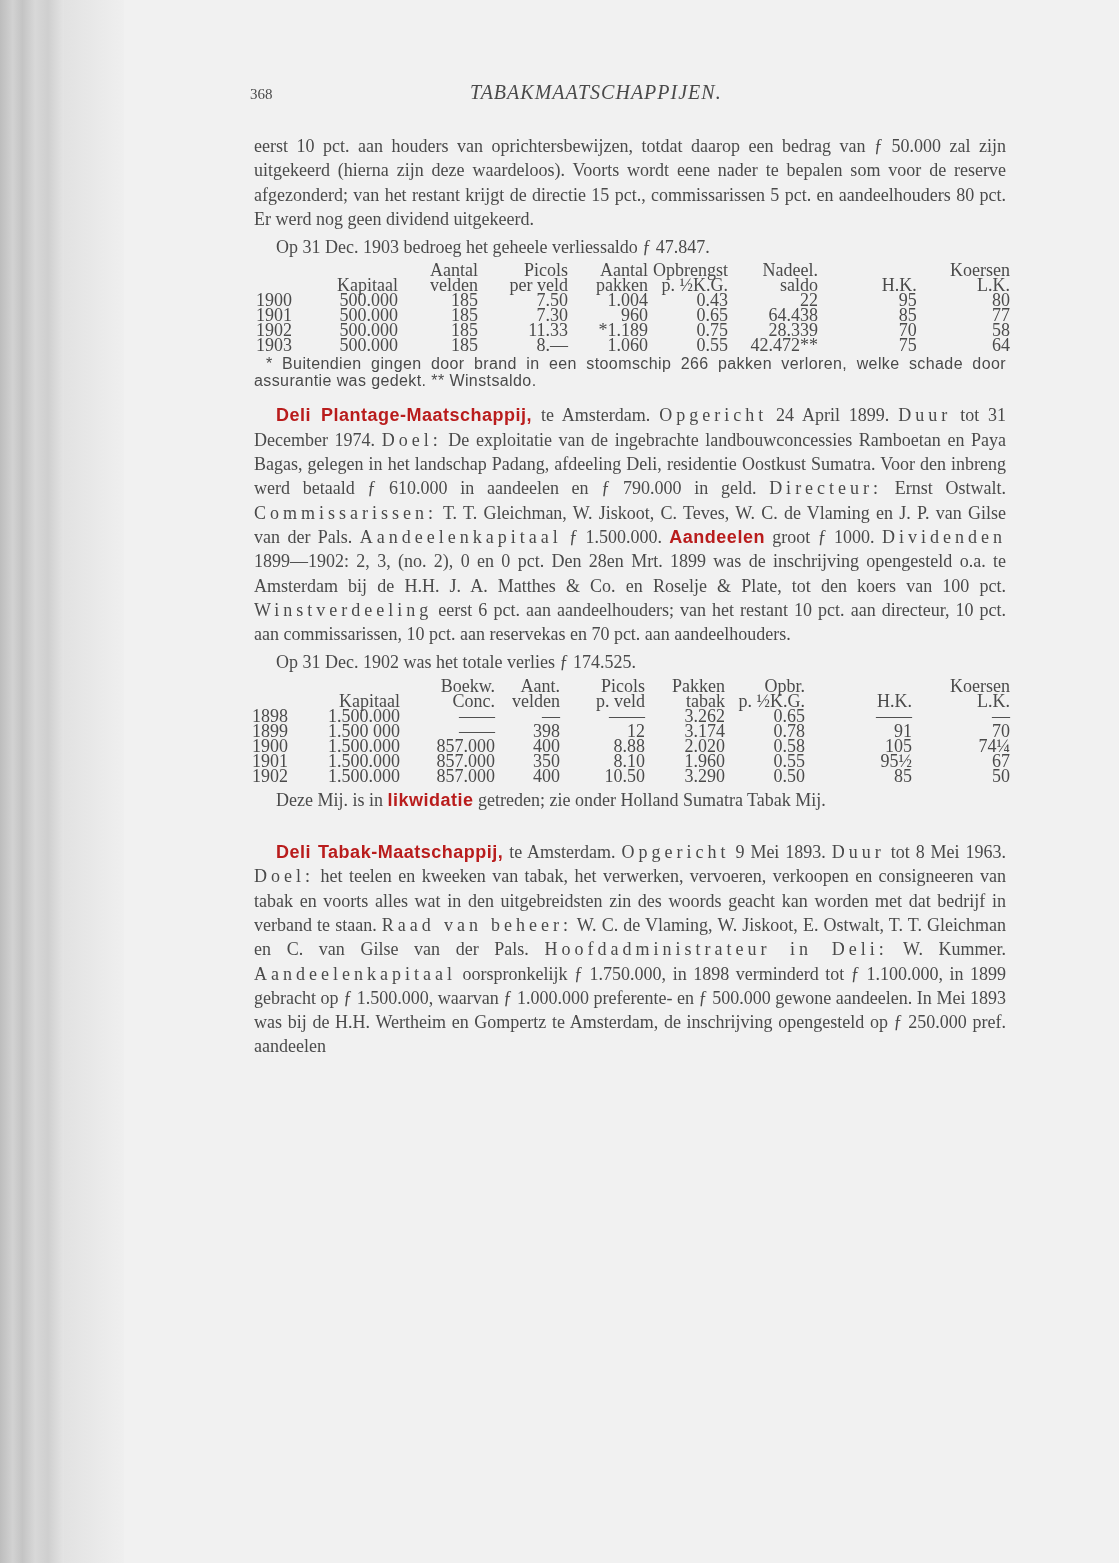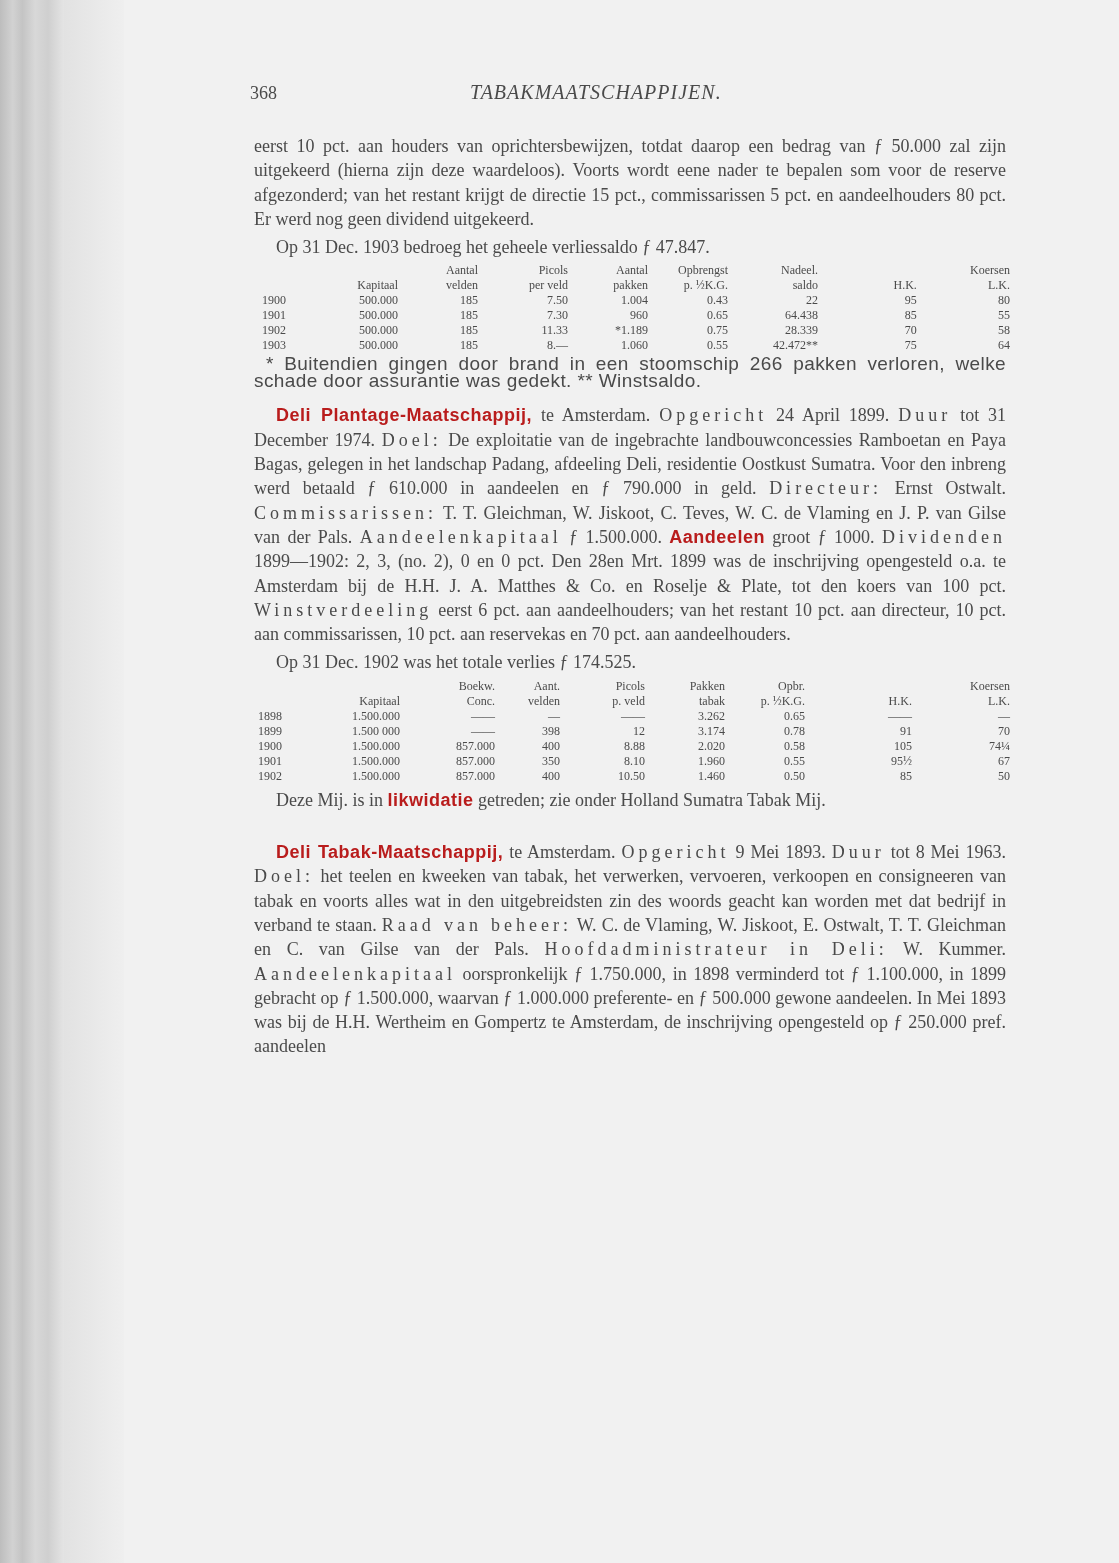--- a/index.html
+++ b/index.html
@@ -16,33 +16,33 @@
   .spine::after {
     content: ""; position: absolute; left: 64px; top: 0; width: 60px; height: 100%;
     background: linear-gradient(90deg, #e2e2e2, #efefef);
   }
   .page {
     position: absolute; left: 250px; top: 80px; width: 760px;
     font-family: "Liberation Serif", serif;
     font-size: 18px; line-height: 24.3px;
   }
   .head { display: flex; align-items: baseline; height: 40px; }
-  .pageno { font-size: 18px; width: 220px; }
+  .pageno { font-size: 15px; width: 220px; }
   .runhead { font-style: italic; font-size: 20px; letter-spacing: 1px; }
   p { margin: 4px; text-align: justify; }
   .indent { text-indent: 22px; }
   .first { margin-top: 14px; }
   .sp { letter-spacing: 4px; }
   .bold { font-family: "Liberation Sans", sans-serif; font-weight: bold; color: #b91c1c; letter-spacing: 0.5px; }
   .entry { margin-top: 14px; }
-  table { border-collapse: collapse; font-size: 12px; line-height: 15px; width: 100%; }
+  table { border-collapse: collapse; font-size: 18px; line-height: 15px; width: 100%; }
   table td { padding: 0; text-align: right; white-space: nowrap; }
   table td.yr { text-align: center; }
   table .hdr td { text-align: right; }
-  .note { font-size: 19px; line-height: 17px; font-family: "Liberation Sans", sans-serif; letter-spacing: 0.4px; text-align: justify; }
+  .note { font-size: 16px; line-height: 17px; font-family: "Liberation Sans", sans-serif; letter-spacing: 0.4px; text-align: justify; }
 </style>
 </head>
 <body>
 
 <div class="spine"></div>
 
 <div class="page">
 
   <div class="head">
     <span class="pageno">368</span>
@@ -88,21 +88,21 @@
     </tr>
     <tr>
       <td class="yr">1901</td>
       <td>500.000</td>
       <td>185</td>
       <td>7.30</td>
       <td>960</td>
       <td>0.65</td>
       <td>64.438</td>
       <td>85</td>
-      <td>55</td>
+      <td>77</td>
     </tr>
     <tr>
       <td class="yr">1902</td>
       <td>500.000</td>
       <td>185</td>
       <td>11.33</td>
       <td>*1.189</td>
       <td>0.75</td>
       <td>28.339</td>
       <td>70</td>
@@ -213,21 +213,21 @@
       <td>0.55</td>
       <td>95½</td>
       <td>67</td>
     </tr>
     <tr>
       <td class="yr">1902</td>
       <td>1.500.000</td>
       <td>857.000</td>
       <td>400</td>
       <td>10.50</td>
-      <td>1.460</td>
+      <td>3.290</td>
       <td>0.50</td>
       <td>85</td>
       <td>50</td>
     </tr>
   </tbody>
     </table>
   <p class="indent">
     <span>Deze Mij. is in</span>
     <span class="bold">likwidatie</span>
     <span>getreden; zie onder Holland Sumatra Tabak Mij.</span>

